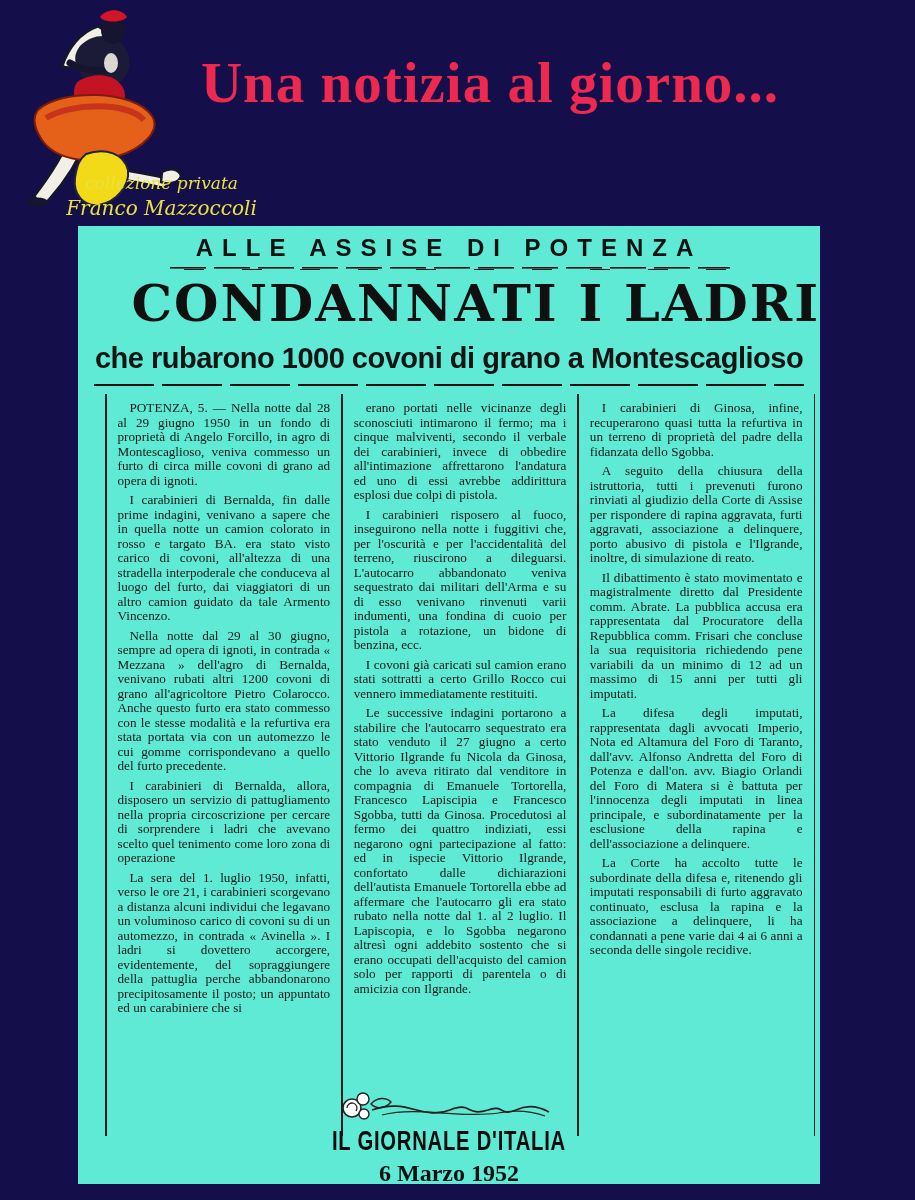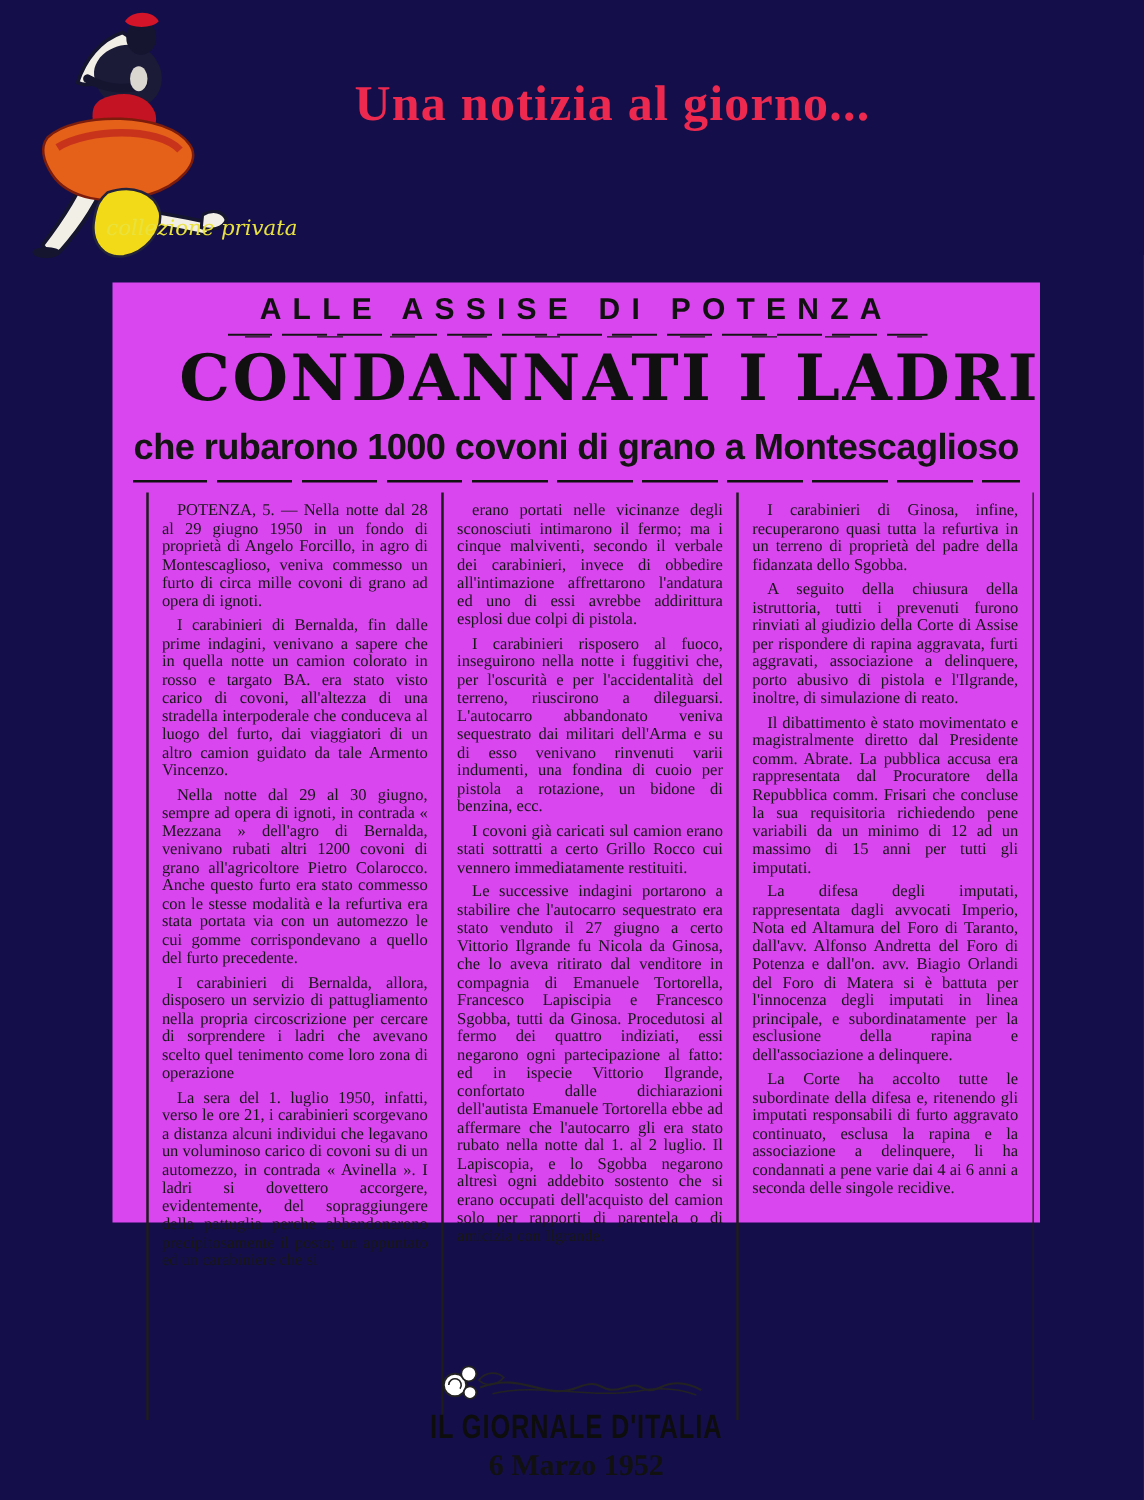--- a/index.html
+++ b/index.html
@@ -3,29 +3,29 @@
 <meta charset="utf-8">
 <style>
   html,body{margin:0;padding:0;}
   body{width:915px;height:1200px;background:#140f4b;font-family:"Liberation Serif",serif;}
   .stage{position:relative;width:915px;height:1200px;background:#140f4b;overflow:hidden;}
 
   
   .dancers{position:absolute;left:10px;top:6px;width:175px;height:212px;}
   .title{position:absolute;left:140px;top:50px;width:700px;text-align:center;
          color:#ee2950;font-family:"Liberation Serif",serif;font-weight:bold;}
-  .title .l1{font-size:40px;line-height:66px;letter-spacing:1px;}
+  .title .l1{font-size:57px;line-height:66px;letter-spacing:1px;}
   .title .l2{font-size:57px;line-height:62px;letter-spacing:1px;}
   .collection{position:absolute;left:14px;top:172px;width:295px;text-align:center;
               color:#e9e23e;font-family:"DejaVu Serif",serif;font-style:italic;}
   .collection .c1{font-size:17px;line-height:23px;}
   .collection .c2{font-size:20px;line-height:26px;}
 
   
-  .clipping{position:absolute;left:90px;top:226px;width:742px;height:752px;background:#d946ef;color:#161616;}
+  .clipping{position:absolute;left:78px;top:226px;width:742px;height:958px;background:#5eead4;color:#161616;}
   .kicker{position:absolute;top:8px;left:0;width:100%;text-align:center;
           font-family:"Liberation Sans",sans-serif;font-weight:bold;
           font-size:24px;letter-spacing:9px;color:#111;}
   .kicker-rule{position:absolute;top:41px;left:92px;width:560px;height:3px;
           background-image:repeating-linear-gradient(90deg,#141414 0 36px,transparent 36px 44px),
                            repeating-linear-gradient(90deg,#141414 0 20px,transparent 20px 58px);
           background-size:100% 1.6px,100% 1.4px;background-position:0 0,14px 100%;background-repeat:no-repeat;}
   .headline{position:absolute;top:46px;left:0;width:100%;margin:0;text-align:right;
           font-family:"DejaVu Serif",serif;font-weight:bold;font-size:51px;line-height:62px;
           letter-spacing:2px;color:#101010;white-space:nowrap;}
@@ -83,20 +83,21 @@
 
     <path d="M76,148 C96,141 114,148 118,164 C120,180 106,196 89,199 C73,201 63,188 65,172 C67,158 70,153 76,148 Z" fill="#f2da18" stroke="#23233c" stroke-width="2"></path>
   </svg>
 
   <div class="title">
     <div class="l1">Una notizia al giorno...</div>
   </div>
 
   <div class="collection">
     <div class="c1">collezione privata</div>
+    <div class="c2">Franco  Mazzoccoli</div>
   </div>
 
   <div class="clipping">
 
     <div class="kicker">ALLE ASSISE DI POTENZA</div>
     <div class="kicker-rule"></div>
 
     <h1 class="headline">CONDANNATI I LADRI</h1>
 
     <div class="subhead">che rubarono 1000 covoni di grano a Montescaglioso</div>

